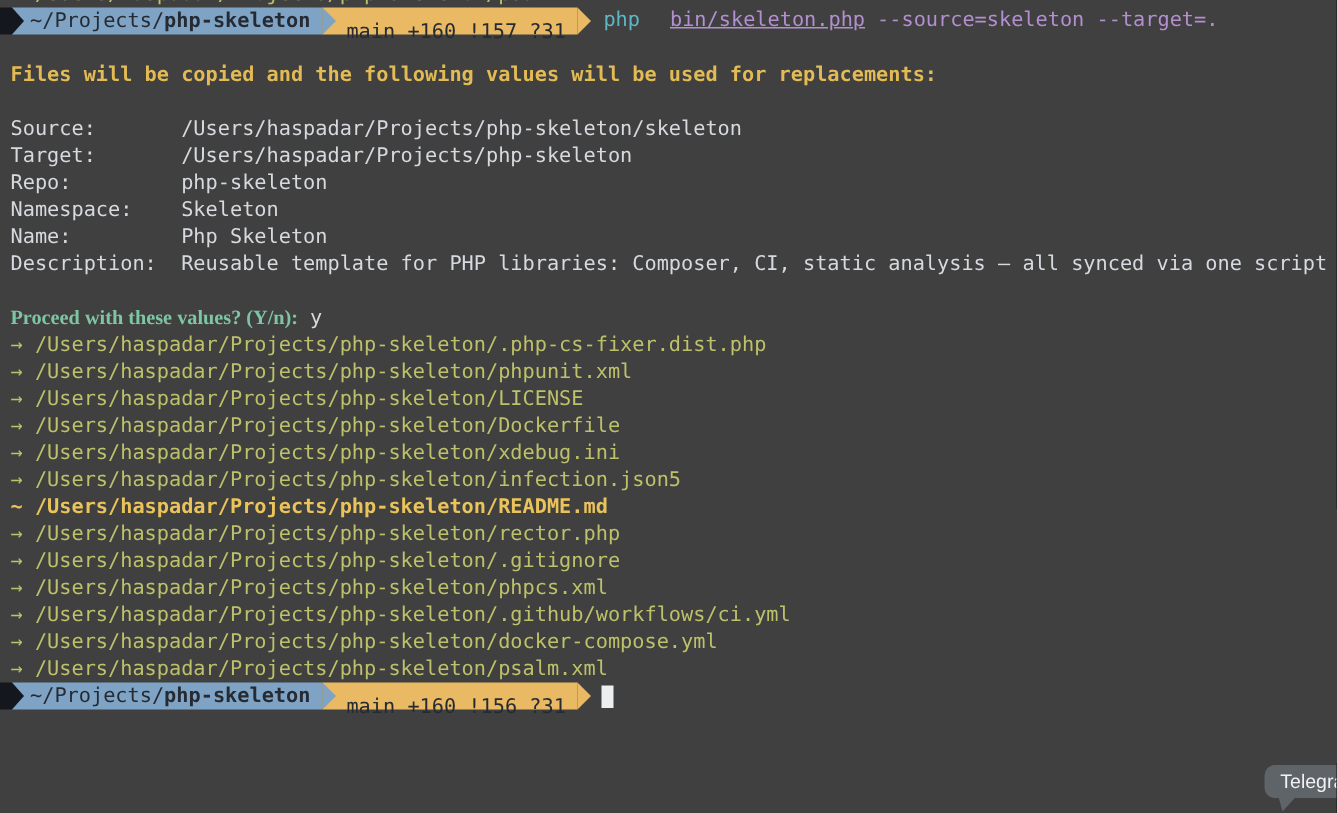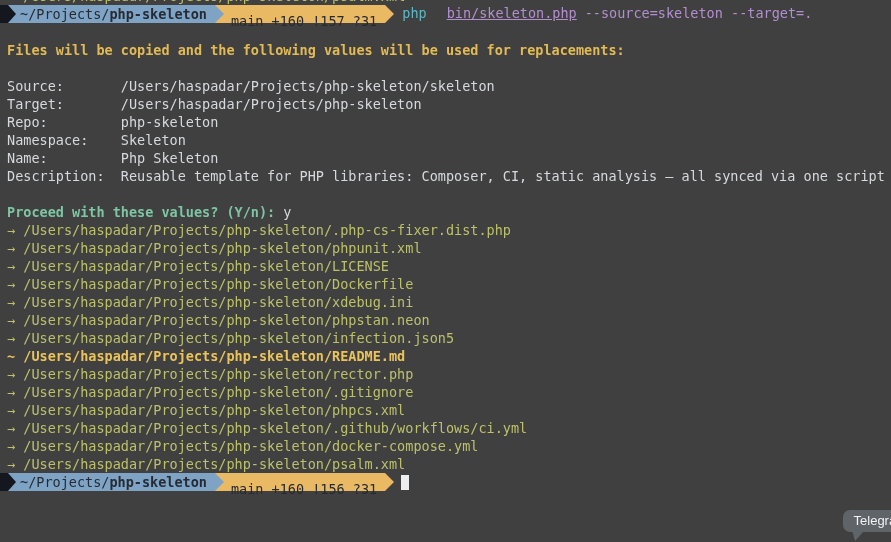--- a/index.html
+++ b/index.html
@@ -39,21 +39,21 @@
   .cmd-program { color: #5cb8c6; }
   .cmd-script  { color: #b48fd0; text-decoration: underline; margin-left: 20px; }
   .cmd-args    { color: #b48fd0; margin-left: 8px; }
 
   .cursor { width: 8px; height: 15px; background: #eceef0; margin-left: 7px; align-self: center; }
 
   .heading { color: #e2bb55; font-weight: bold; }
 
   .kv-label { display: inline-block; width: 14ch; }
 
-  .proceed-q { color: #7ec5a4; font-weight: bold; }
+  .proceed-q { color: #7ec5a4; font-weight: bold; font-family: Liberation Serif, serif; }
   .proceed-a { margin-left: 8px; color: #d6d9de; }
 
   .file { color: #bdc169; }
   .file .marker { display: inline-block; width: 2ch; }
   .file-mod { color: #eac35b; font-weight: bold; }
 
   
   .tooltip {
     position: absolute; right: -27px; bottom: 10px;
     background: #5f6468; color: #f1f2f4;
@@ -101,21 +101,20 @@
 
   <div class="blank"></div>
 
   <div class="line"><span class="proceed-q">Proceed with these values? (Y/n):</span><span class="proceed-a">y</span></div>
 
   <div class="line file"><span class="marker">→</span><span>/Users/haspadar/Projects/php-skeleton/.php-cs-fixer.dist.php</span></div>
   <div class="line file"><span class="marker">→</span><span>/Users/haspadar/Projects/php-skeleton/phpunit.xml</span></div>
   <div class="line file"><span class="marker">→</span><span>/Users/haspadar/Projects/php-skeleton/LICENSE</span></div>
   <div class="line file"><span class="marker">→</span><span>/Users/haspadar/Projects/php-skeleton/Dockerfile</span></div>
   <div class="line file"><span class="marker">→</span><span>/Users/haspadar/Projects/php-skeleton/xdebug.ini</span></div>
-  <div class="line file"><span class="marker">→</span><span>/Users/haspadar/Projects/php-skeleton/phpstan.neon</span></div>
   <div class="line file"><span class="marker">→</span><span>/Users/haspadar/Projects/php-skeleton/infection.json5</span></div>
   <div class="line file file-mod"><span class="marker">~</span><span>/Users/haspadar/Projects/php-skeleton/README.md</span></div>
   <div class="line file"><span class="marker">→</span><span>/Users/haspadar/Projects/php-skeleton/rector.php</span></div>
   <div class="line file"><span class="marker">→</span><span>/Users/haspadar/Projects/php-skeleton/.gitignore</span></div>
   <div class="line file"><span class="marker">→</span><span>/Users/haspadar/Projects/php-skeleton/phpcs.xml</span></div>
   <div class="line file"><span class="marker">→</span><span>/Users/haspadar/Projects/php-skeleton/.github/workflows/ci.yml</span></div>
   <div class="line file"><span class="marker">→</span><span>/Users/haspadar/Projects/php-skeleton/docker-compose.yml</span></div>
   <div class="line file"><span class="marker">→</span><span>/Users/haspadar/Projects/php-skeleton/psalm.xml</span></div>
 
   <div class="prompt-line">

